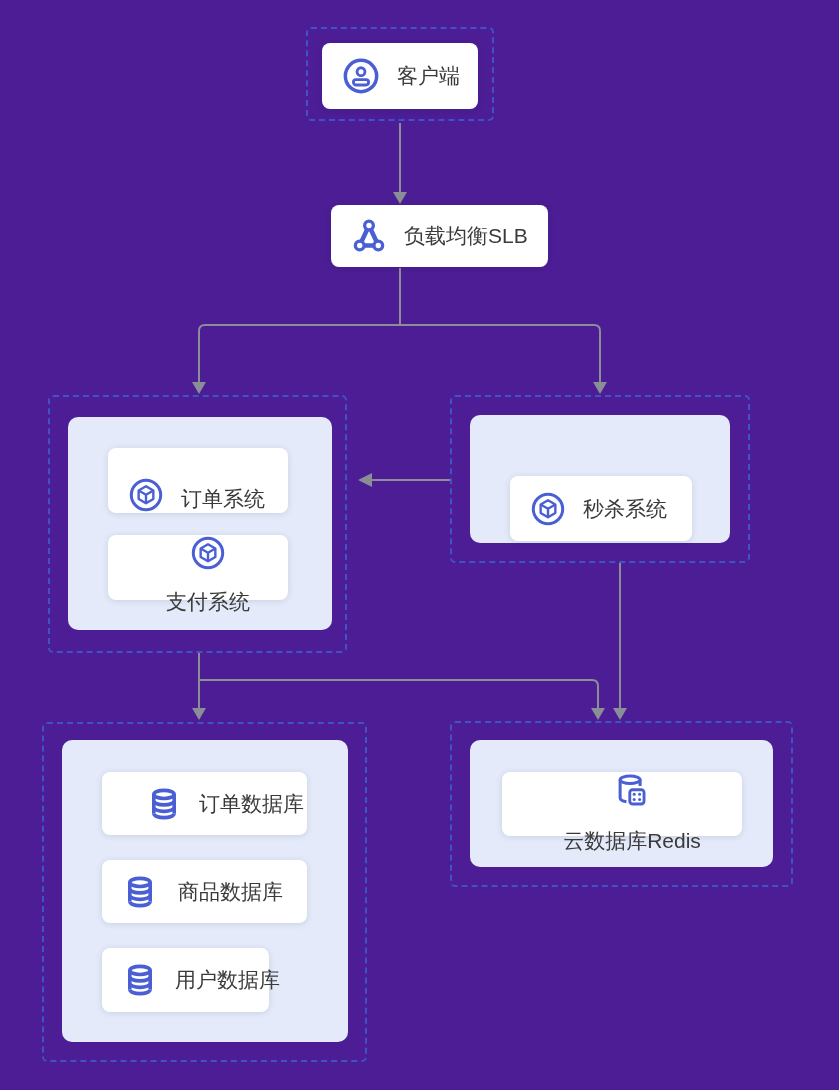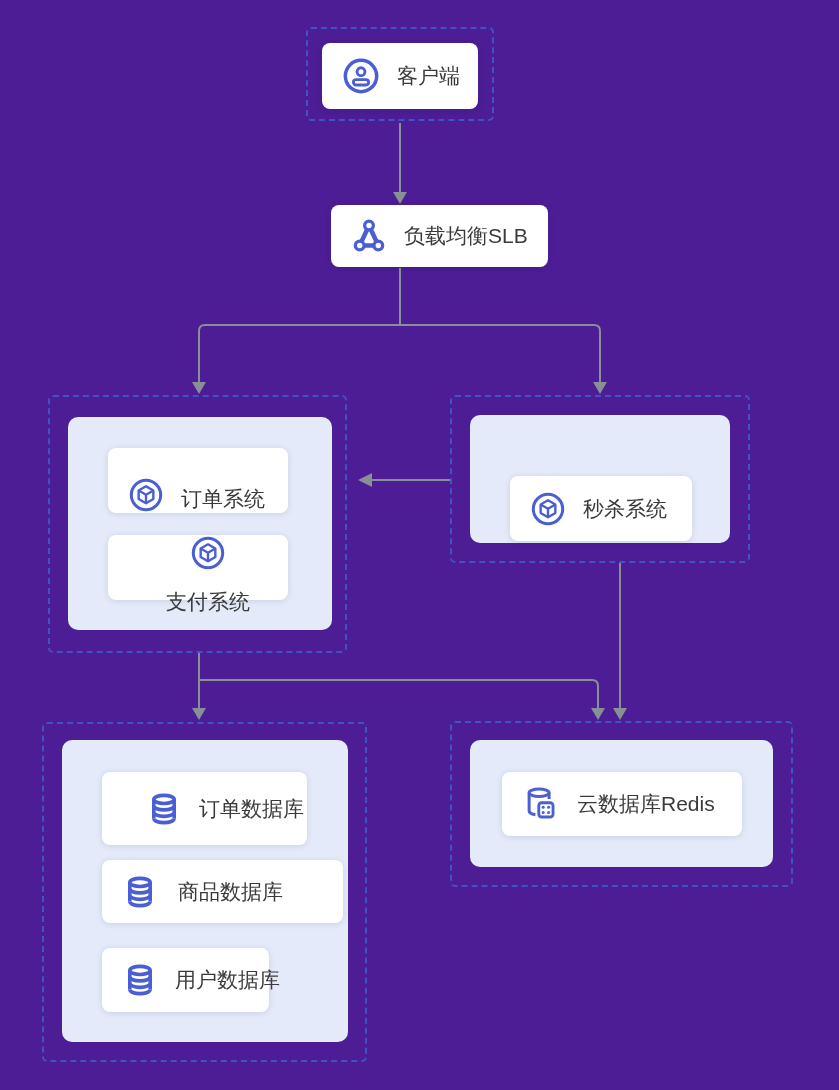--- a/index.html
+++ b/index.html
@@ -24,26 +24,26 @@
   .c-slb    {left:291px;top:205px;width:217px;height:62px;margin-left:40px;}
   .g-systems{left:48px; top:395px;width:299px;height:258px;}
   .p-systems{left:68px; top:417px;width:264px;height:213px;}
   .c-ordsys {left:108px;top:448px;width:180px;height:65px;align-items:flex-end;}
   .c-paysys {left:108px;top:535px;width:180px;height:65px;flex-direction:column;}
   .g-seckill{left:450px;top:395px;width:300px;height:168px;}
   .p-seckill{left:470px;top:415px;width:260px;height:128px;}
   .c-seckill{left:510px;top:448px;width:182px;height:65px;margin-top:28px;}
   .g-db     {left:42px; top:722px;width:325px;height:340px;}
   .p-db     {left:62px; top:740px;width:286px;height:302px;}
-  .c-orddb  {left:102px;top:772px;width:205px;height:73px;padding-left:44px;}
-  .c-proddb {left:102px;top:860px;width:241px;height:63px;gap:20px;}
+  .c-orddb  {left:102px;top:772px;width:205px;height:63px;padding-left:44px;}
+  .c-proddb {left:102px;top:860px;width:205px;height:63px;gap:20px;}
   .c-userdb {left:102px;top:948px;width:167px;height:64px;}
   .g-redis  {left:450px;top:721px;width:343px;height:166px;}
   .p-redis  {left:470px;top:740px;width:303px;height:127px;}
-  .c-redis  {left:502px;top:772px;width:240px;height:64px;}
+  .c-redis  {left:502px;top:772px;width:240px;height:64px;flex-direction:column;}
 </style>
 </head>
 <body>
 
 <div class="canvas">
 
   <svg class="connectors" viewBox="0 0 839 1090" fill="none">
     <g stroke="#8a8e96" stroke-width="2">
       <path d="M400 123 V192"></path>
       <path d="M400 268 V325"></path>

